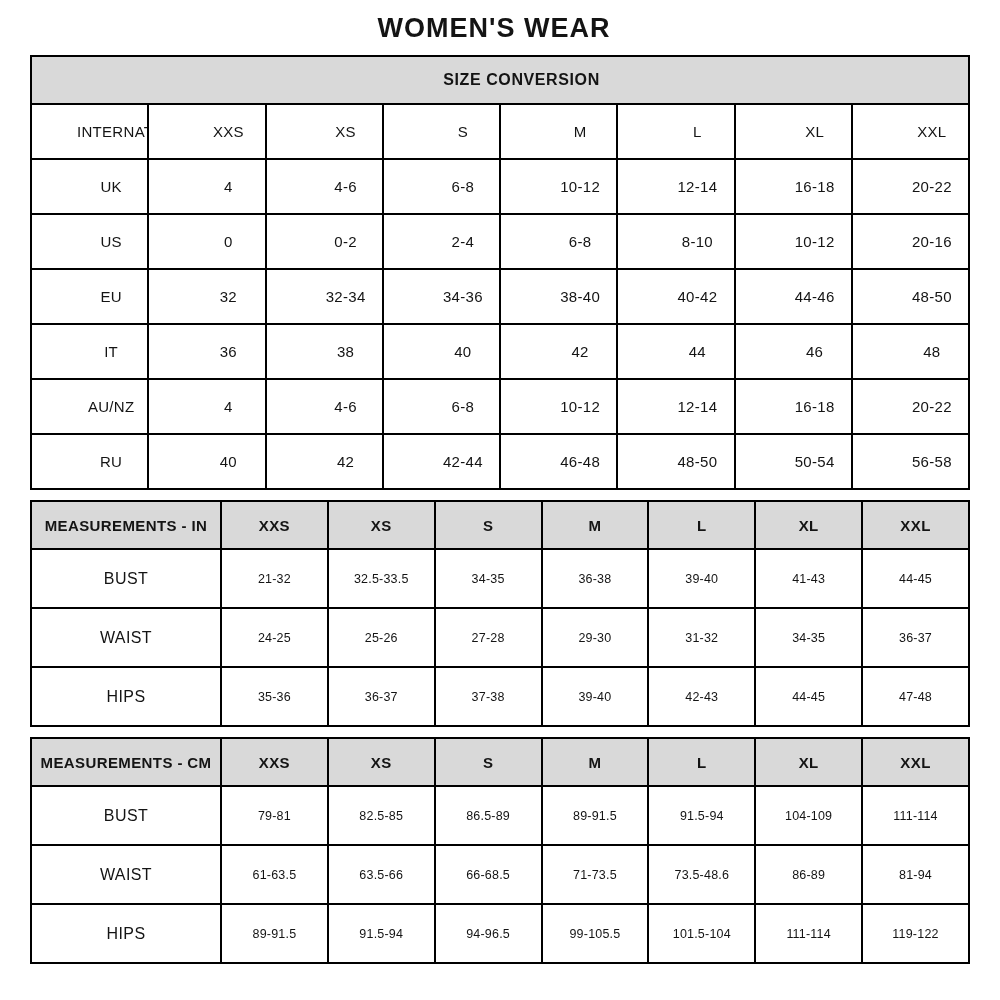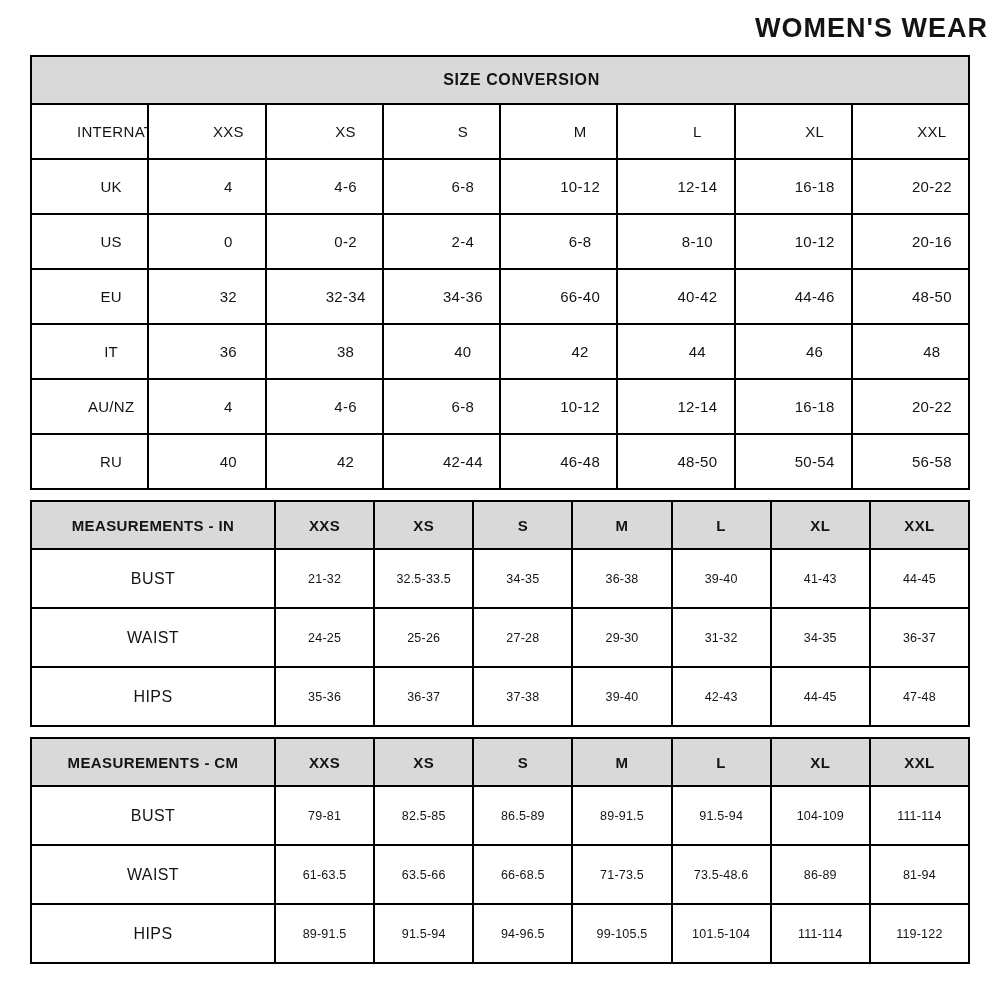--- a/index.html
+++ b/index.html
@@ -10,21 +10,21 @@
     width: 1000px;
     font-family: "Liberation Sans", sans-serif;
     color: #141414;
   }
   .page {
     width: 1000px;
     height: 1000px;
     background: #ffffff;
   }
   .page-title {
-    text-align: right;
+    text-align: center;
     font-size: 27px;
     font-weight: 700;
     letter-spacing: 1px;
     padding: 13px 12px 11px 0;
   }
   table {
     border-collapse: collapse;
     width: 940px;
     margin: 0 auto 10px auto;
     table-layout: fixed;
@@ -48,21 +48,21 @@
   .t1 .label-col { width: 170px; }
   
   .meas .head-cell {
     background: #d9d9d9;
     font-weight: 700;
     font-size: 15px;
     letter-spacing: 0.4px;
     height: 48px;
   }
   .meas td { height: 59px; font-size: 12.5px; letter-spacing: 0.2px; }
-  .meas .label-col { width: 244px; }
+  .meas .label-col { width: 190px; }
   .meas .row-label { font-size: 16px; letter-spacing: 0.4px; }
 </style>
 </head>
 <body>
 
 <div class="page">
 
   <div class="page-title">WOMEN'S WEAR</div>
 
   <table class="t1">
@@ -98,21 +98,21 @@
       <td>6-8</td>
       <td>8-10</td>
       <td>10-12</td>
       <td>20-16</td>
     </tr>
     <tr>
       <td class="label-col">EU</td>
       <td>32</td>
       <td>32-34</td>
       <td>34-36</td>
-      <td>66-40</td>
+      <td>38-40</td>
       <td>40-42</td>
       <td>44-46</td>
       <td>48-50</td>
     </tr>
     <tr>
       <td class="label-col">IT</td>
       <td>36</td>
       <td>38</td>
       <td>40</td>
       <td>42</td>

